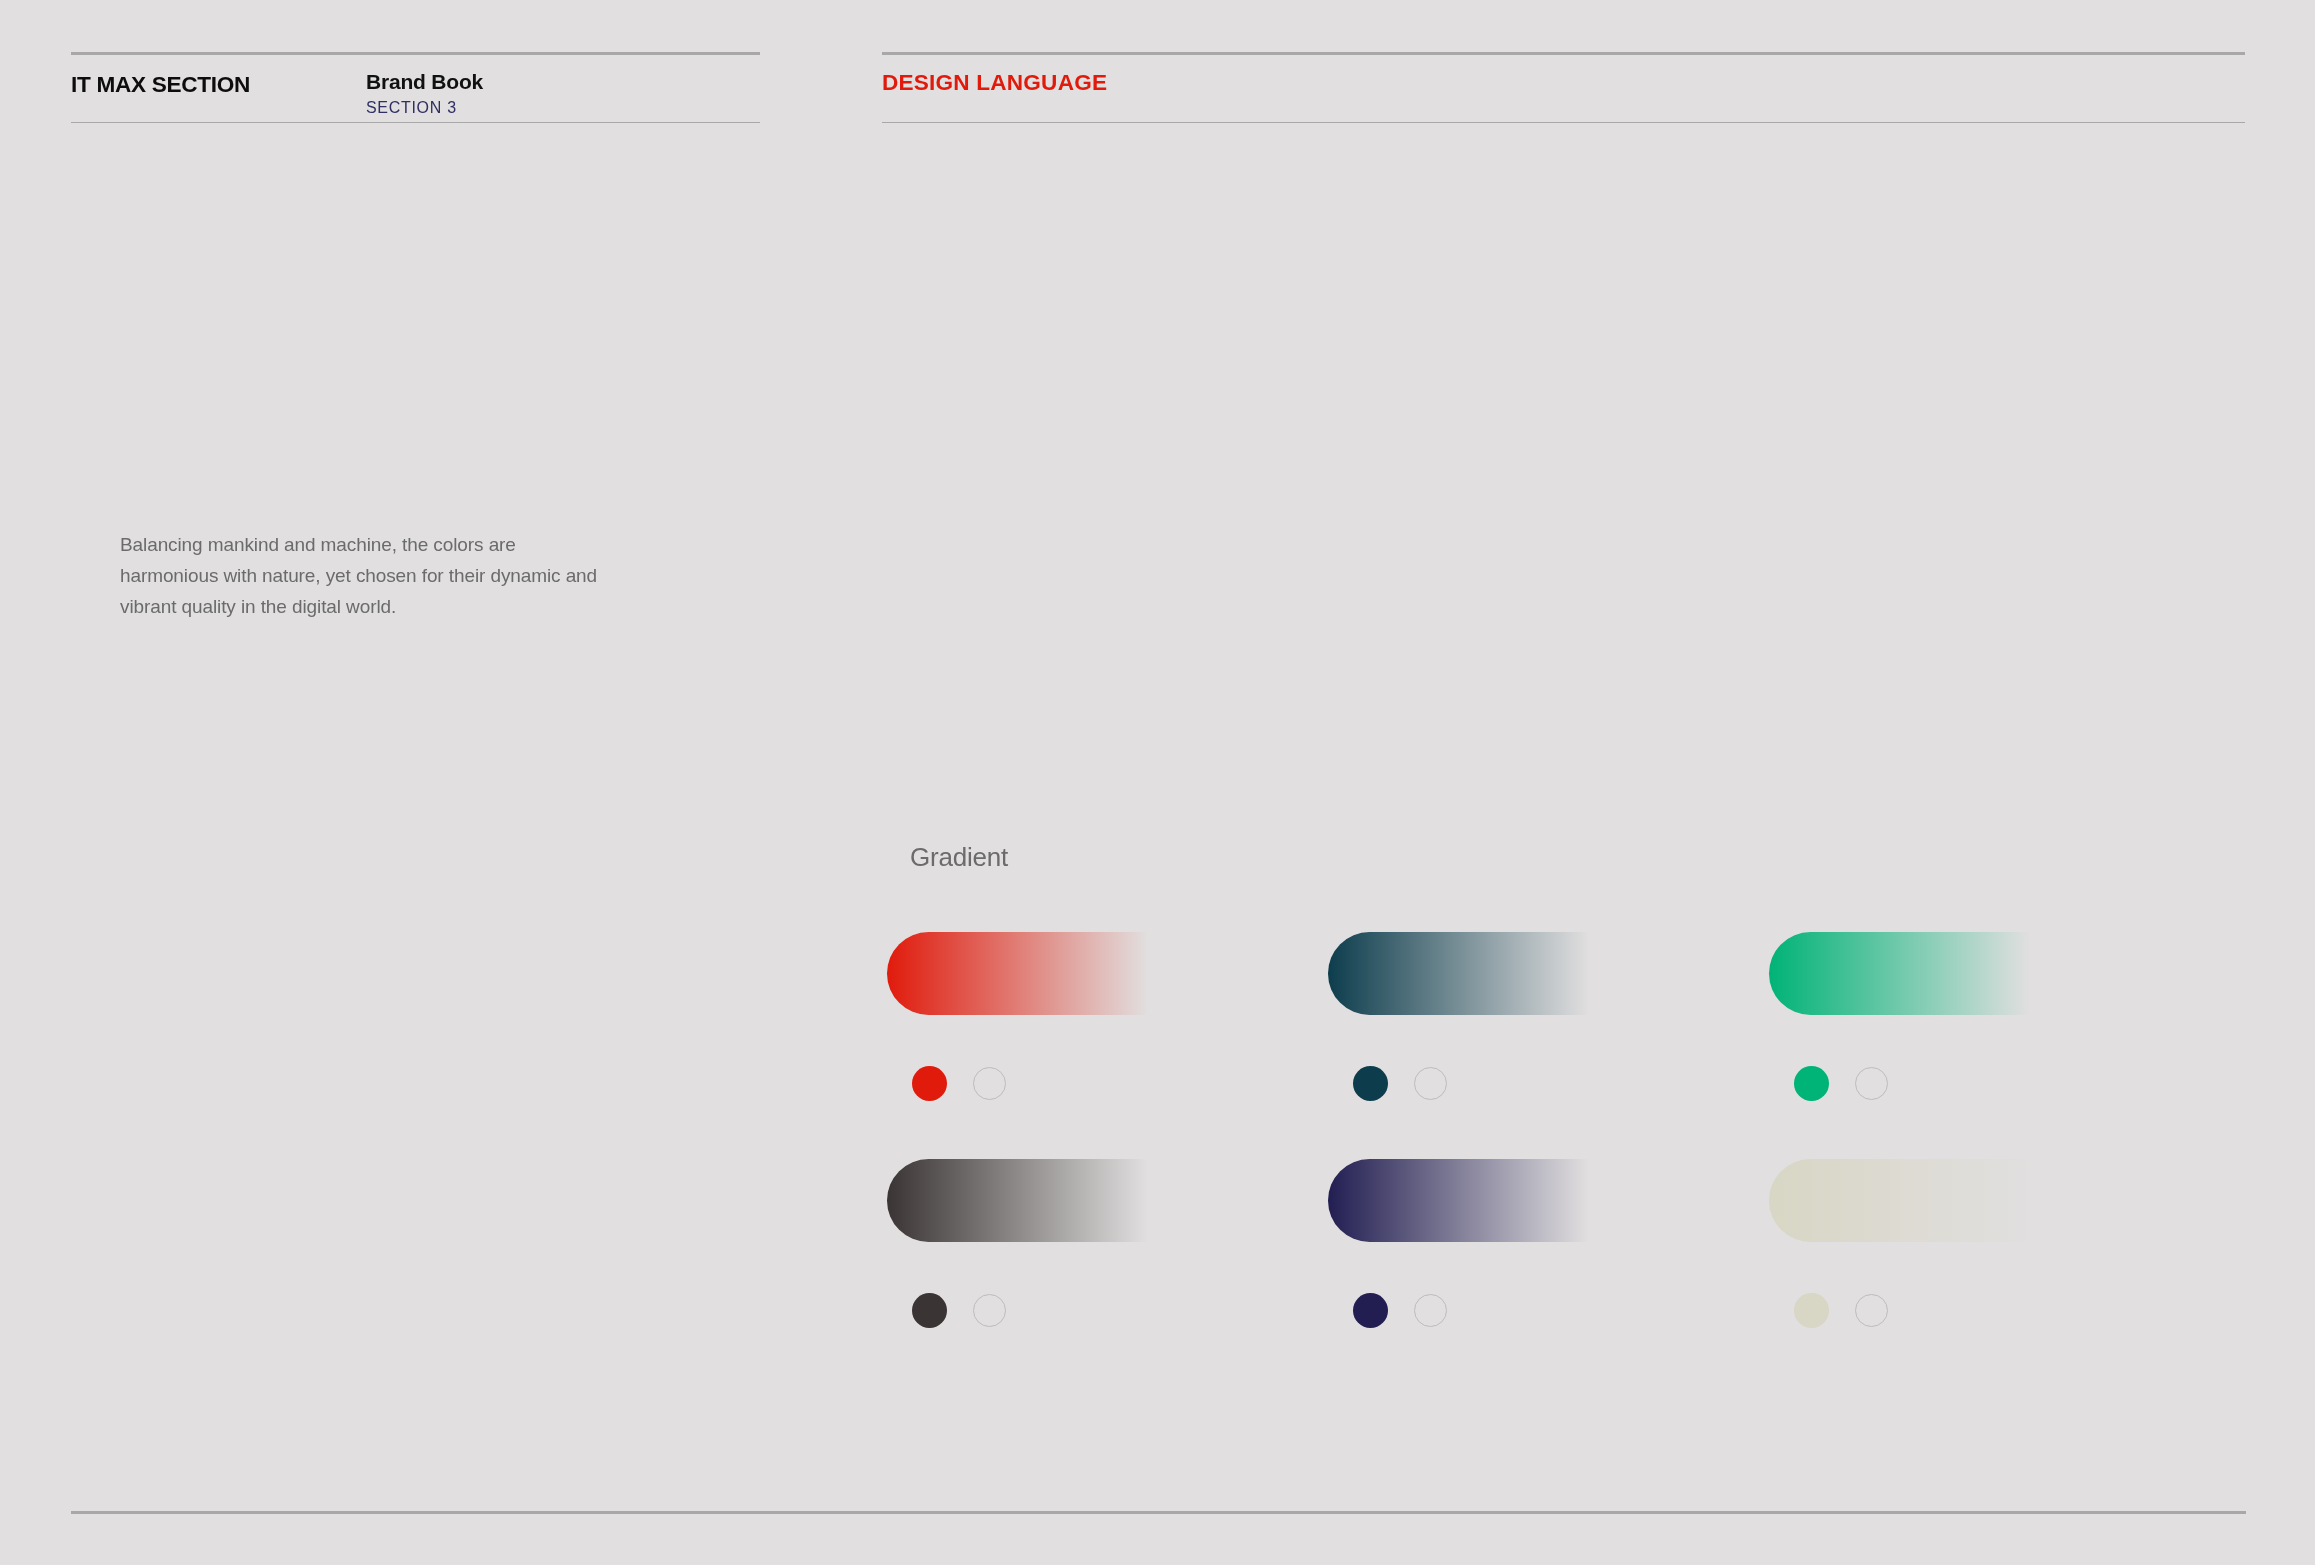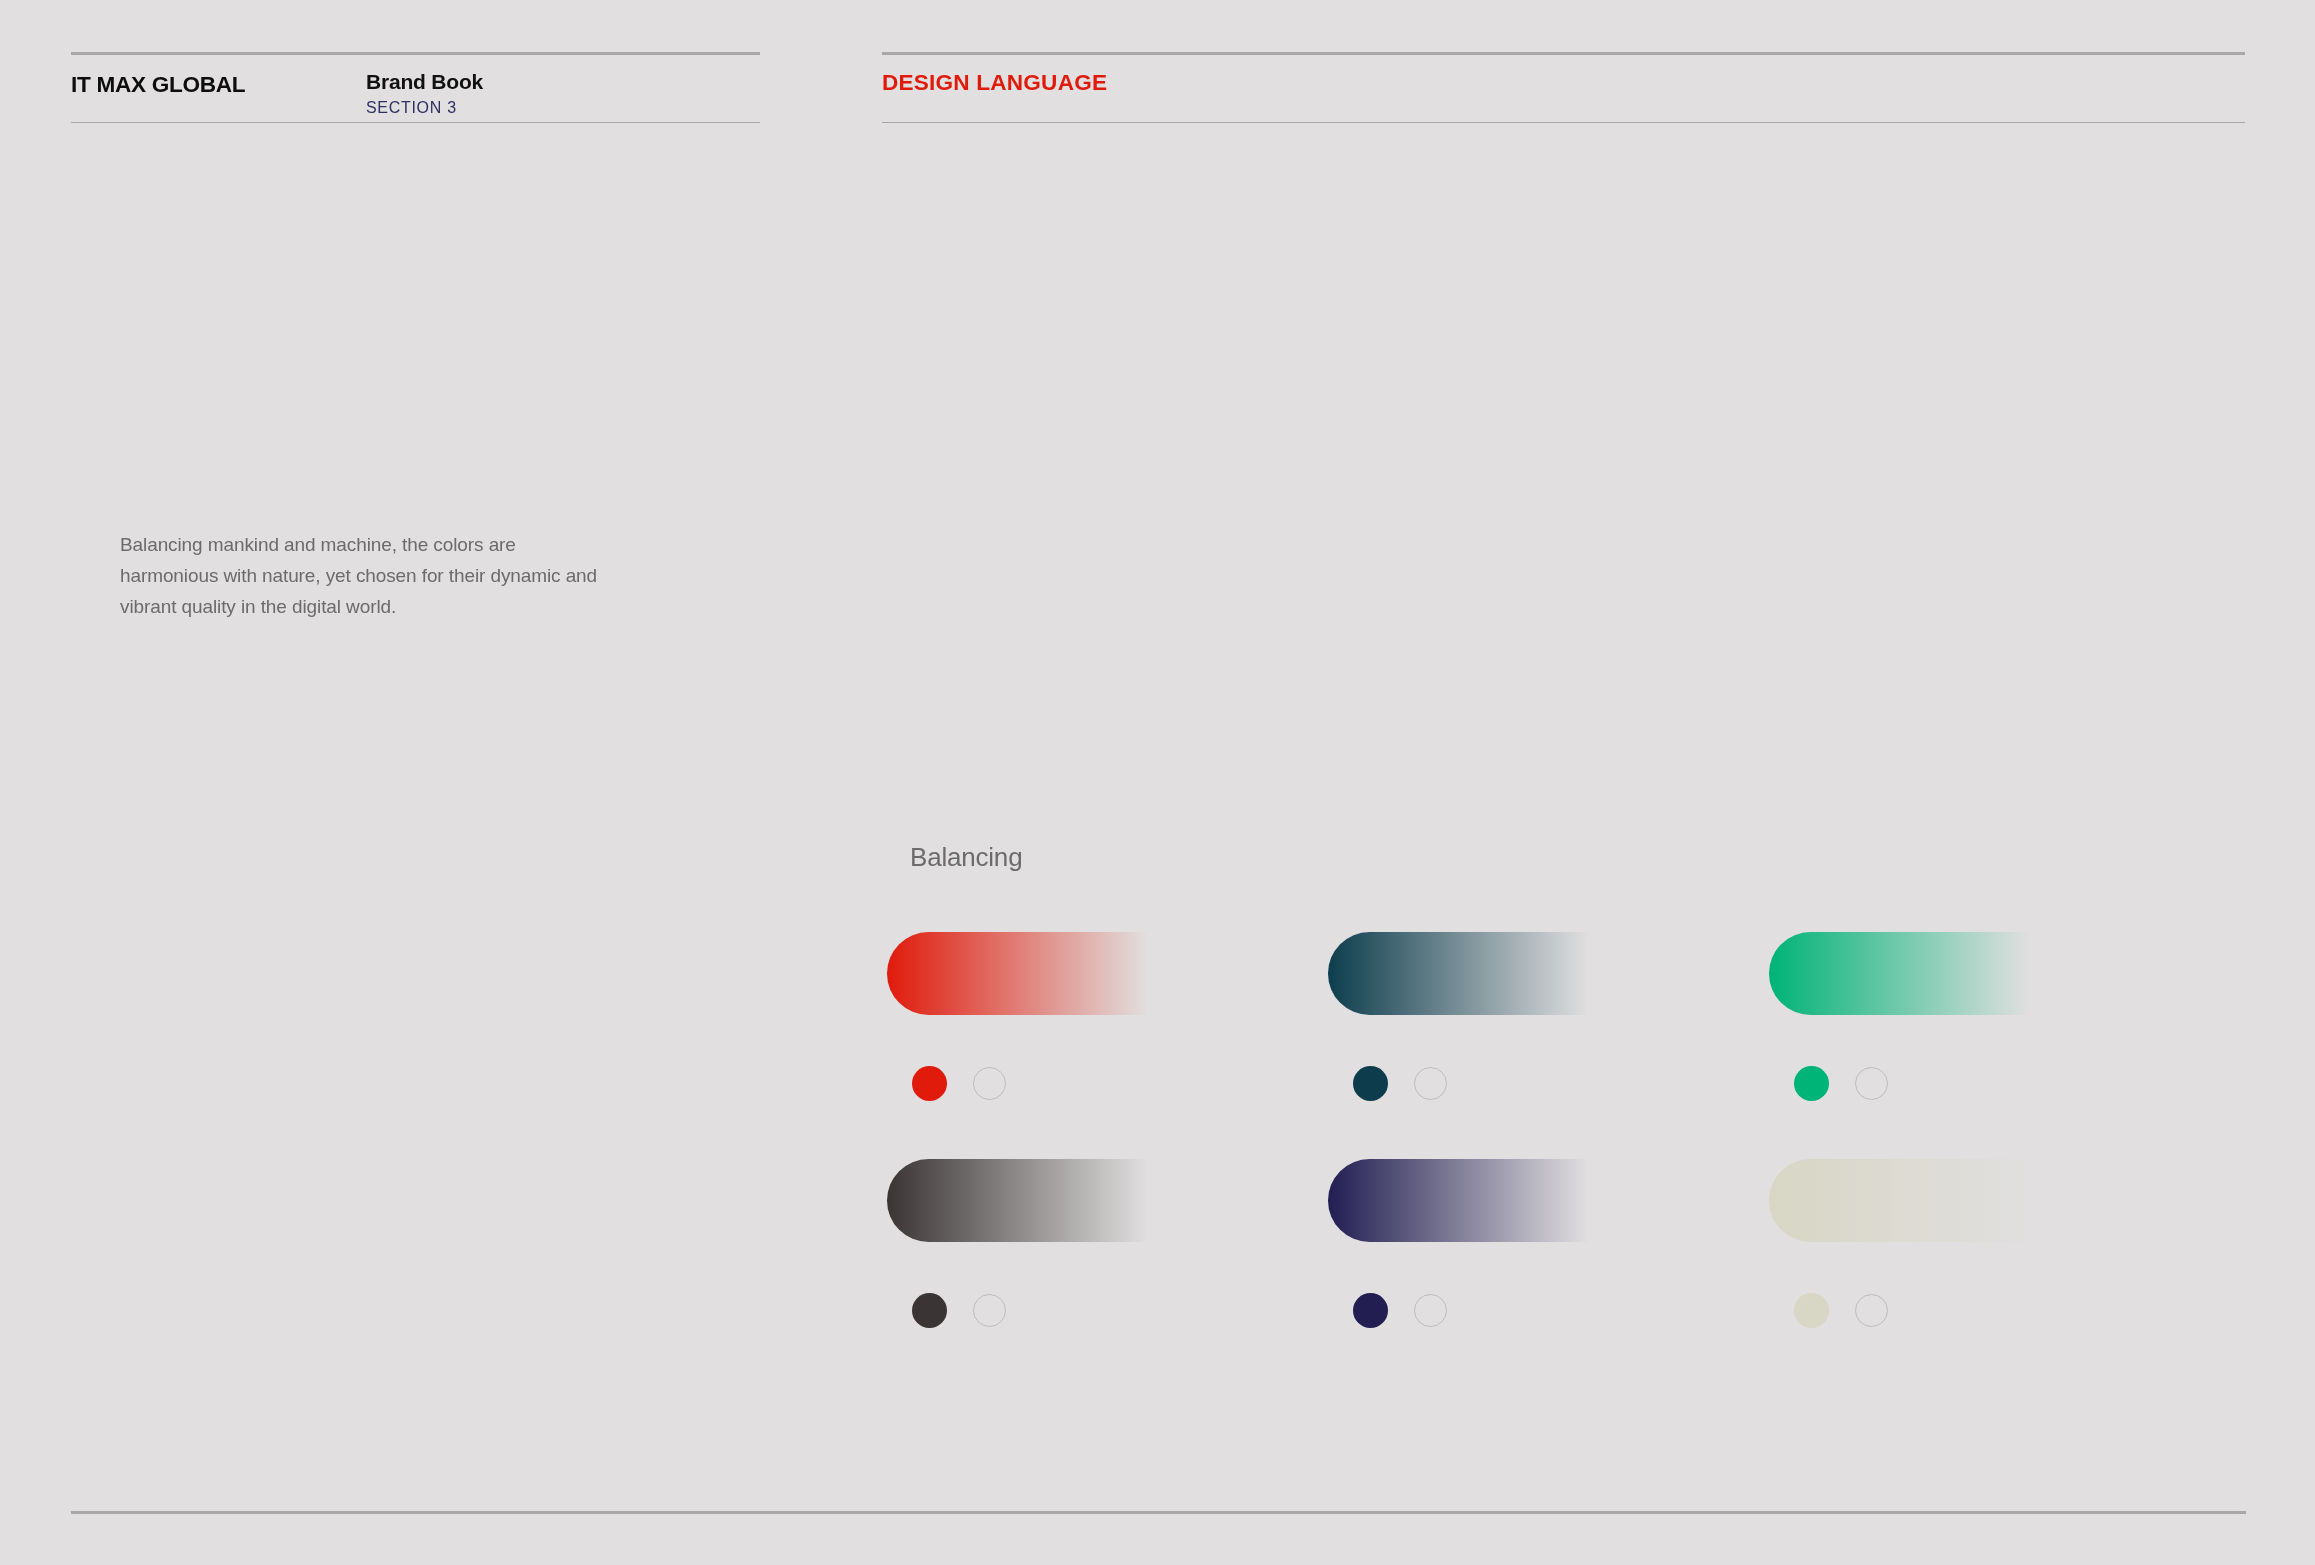--- a/index.html
+++ b/index.html
@@ -207,42 +207,42 @@
   }
 </style>
 </head>
 <body style="background: rgb(225, 223, 223);">
 
 <div class="page">
 
   <div class="hdr-left">
     <div class="rule"></div>
     <div class="hdr-left-body">
-      <div class="brandmark">IT MAX GLOBAL</div>
+      <div class="brandmark">IT MAX SECTION</div>
       <div class="hdr-meta">
         <div class="hdr-meta-title">Brand Book</div>
         <div class="hdr-meta-section" style="color: rgb(46, 47, 98);">SECTION  3</div>
       </div>
     </div>
     <div class="rule-thin"></div>
   </div>
 
   <div class="hdr-right">
     <div class="rule"></div>
     <div class="hdr-right-body">
       <div class="section-kicker" style="color: rgb(224, 27, 12);">DESIGN LANGUAGE</div>
     </div>
     <div class="rule-thin"></div>
   </div>
 
 
   <p class="intro">Balancing mankind and machine, the colors are harmonious with nature, yet chosen for their dynamic and vibrant quality in the digital world.</p>
 
 
-  <div class="grad-title">Balancing</div>
+  <div class="grad-title">Gradient</div>
 
   <div class="grad-grid">
 
     <div class="grad-cell">
       <div class="grad-pill" style="background: linear-gradient(to right, rgb(224, 27, 12) 0%, rgb(225, 223, 223) 72%, rgb(225, 223, 223) 100%);"></div>
       <div class="grad-swatches">
         <div class="dot" style="background: rgb(224, 27, 12);"></div>
         <div class="dot-empty" style="border-color: rgb(189, 189, 189);"></div>
       </div>
     </div>

